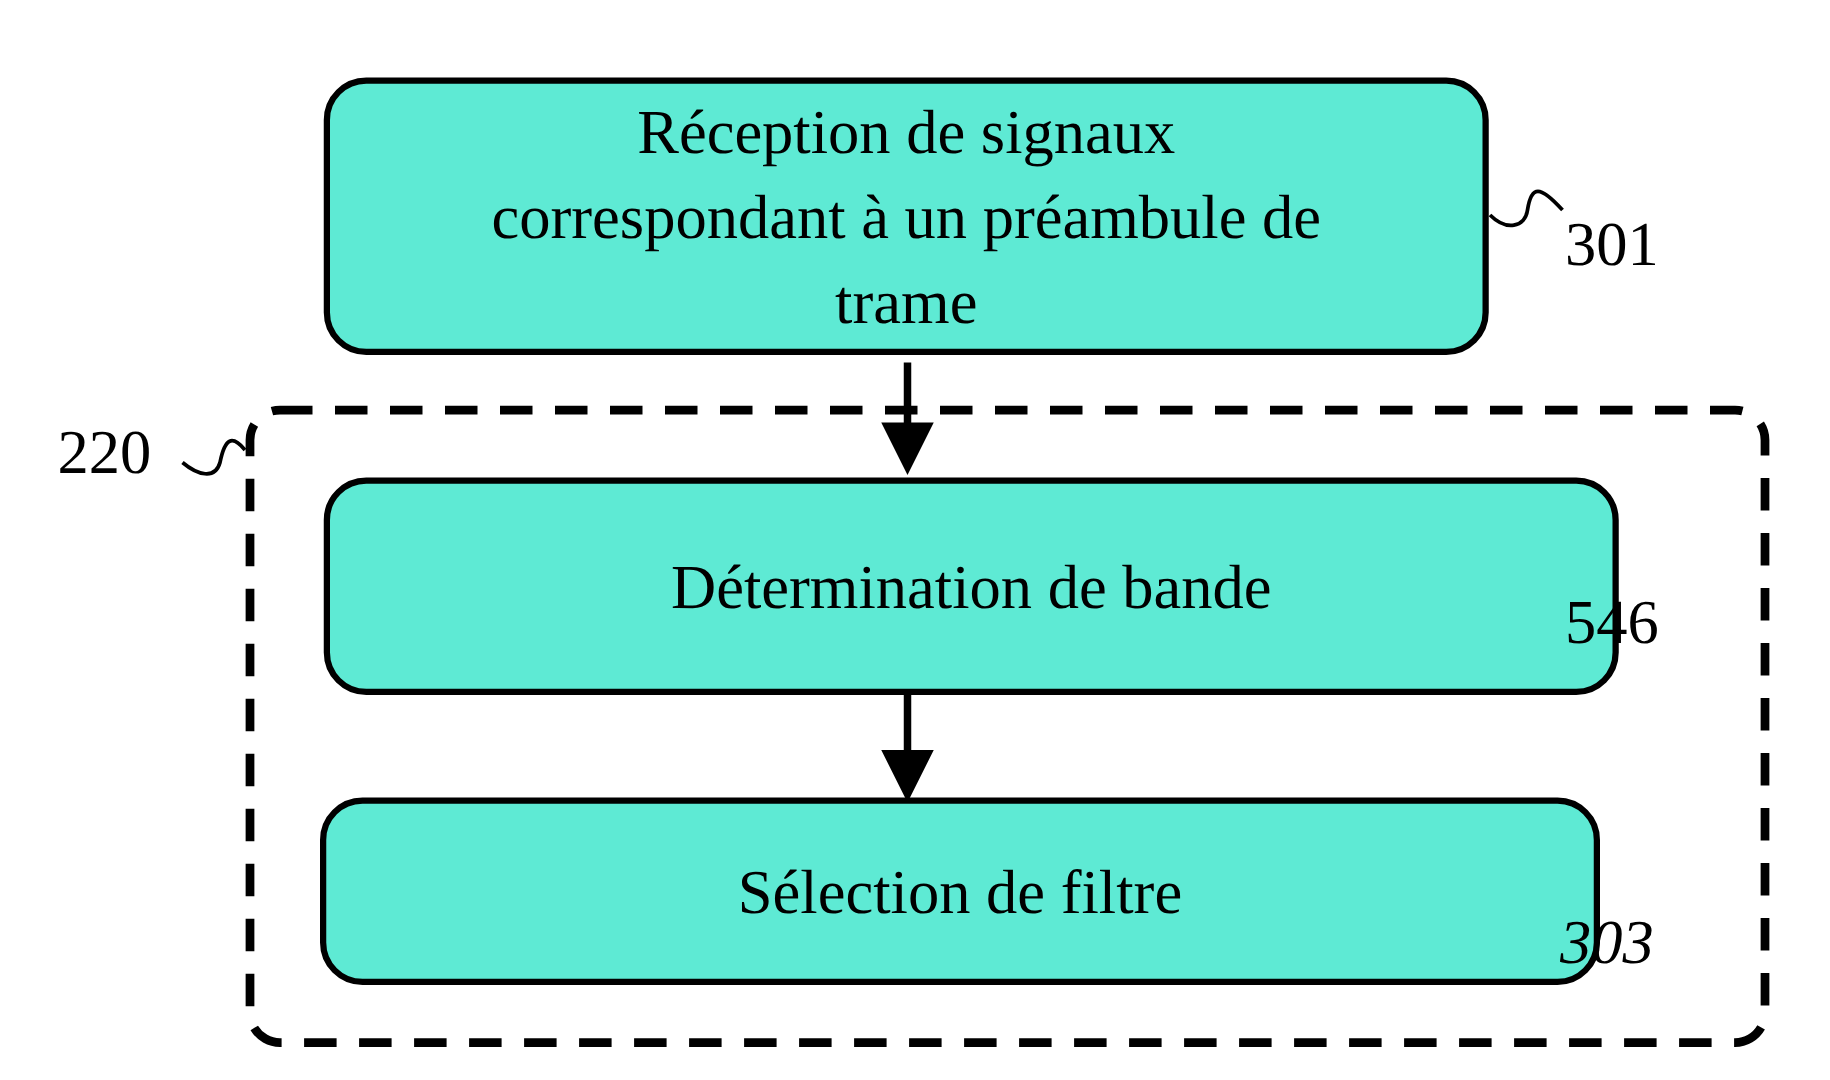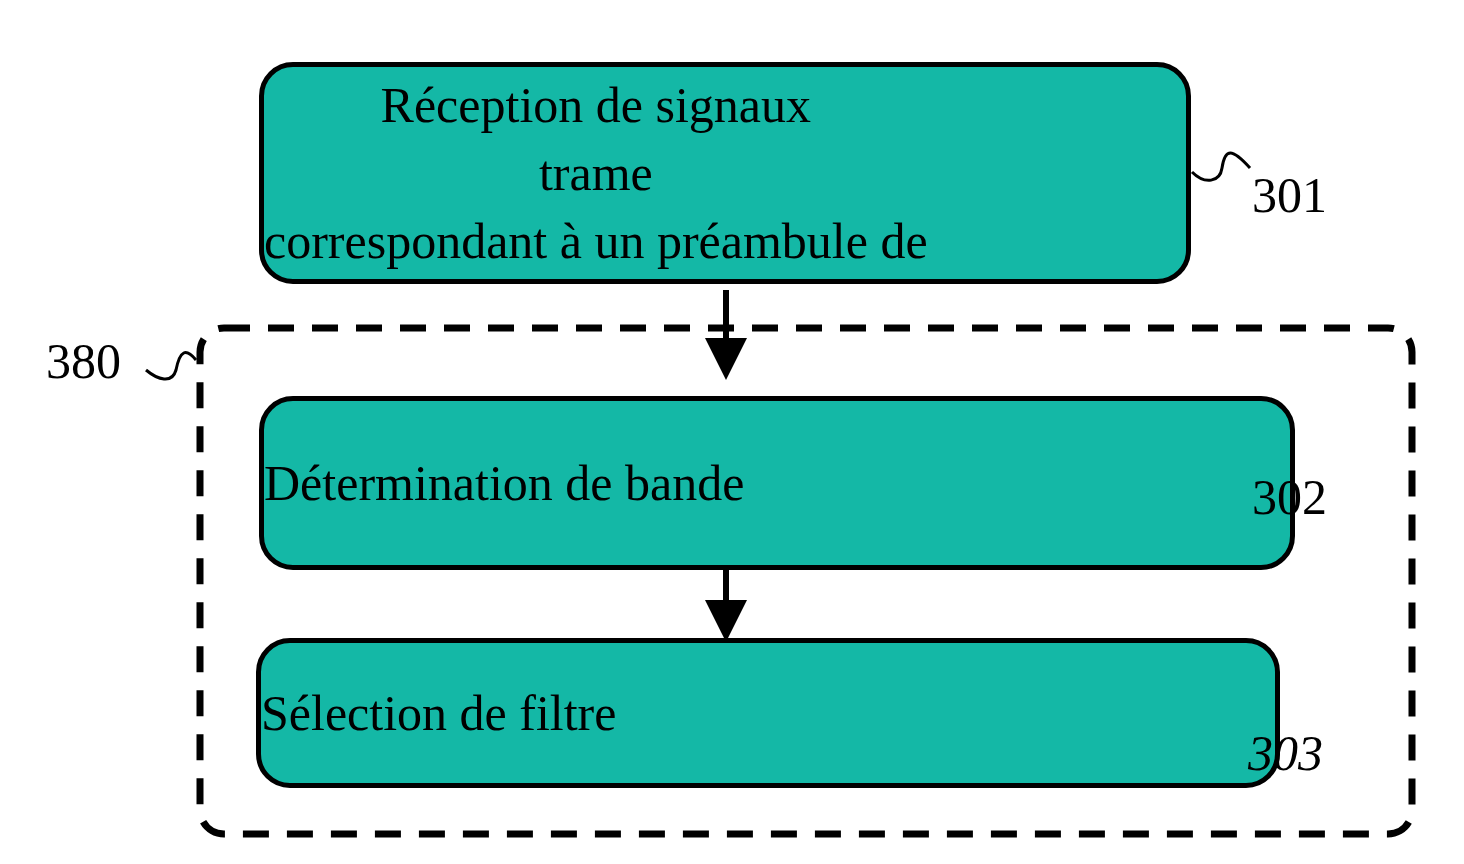--- a/index.html
+++ b/index.html
@@ -1,20 +1,20 @@
 <!DOCTYPE html>
 <html><head>
   <meta charset="utf-8">
   <style>
     html, body { margin: 0; padding: 0; background: #ffffff; }
     body { width: 1464px; height: 864px; position: relative; overflow: hidden;
            font-family: "Liberation Serif", "DejaVu Serif", serif; color: #000; }
     svg.wires { position: absolute; left: 0; top: 0; width: 1464px; height: 864px; }
-    .box { position: absolute; border: 5px solid #000; border-radius: 34px; background: #14b8a6;
-           box-sizing: border-box; display: flex; align-items: center; justify-content: flex-start;
+    .box { position: absolute; border: 5px solid #000; border-radius: 34px; background: #5eead4;
+           box-sizing: border-box; display: flex; align-items: center; justify-content: center;
            text-align: center; font-size: 50px; line-height: 68px; }
     .box span { display: block; }
     .ref { position: absolute; font-size: 50px; line-height: 50px; }
   </style>
 </head>
 <body>
 
 <svg class="wires" viewBox="0 0 1464 864">
 
   <rect x="200" y="328" width="1212" height="506" rx="24" ry="24" fill="none" stroke="#000" stroke-width="7" stroke-dasharray="26 18"></rect>
@@ -31,33 +31,33 @@
 
   <path d="M1192,172 C1205,185 1220,182 1222,168 C1225,148 1232,148 1250,168" fill="none" stroke="#000" stroke-width="3"></path>
   <path d="M1192,470 C1205,485 1220,482 1222,468 C1225,450 1232,450 1250,470" fill="none" stroke="#000" stroke-width="3"></path>
   <path d="M1188,736 C1200,750 1215,748 1218,732 C1222,712 1230,712 1246,735" fill="none" stroke="#000" stroke-width="3"></path>
   <path d="M146,370 C158,380 172,384 176,370 C180,350 186,348 196,360" fill="none" stroke="#000" stroke-width="3"></path>
 </svg>
 
 <div class="box" style="left:259px; top:62px; width:932px; height:222px;">
   <div>
     <span>Réception de signaux</span>
+    <span>correspondant à un préambule de</span>
     <span>trame</span>
-    <span>correspondant à un préambule de</span>
   </div>
 </div>
 <div class="ref" style="left:1252px; top:170px;">301</div>
 
-<div class="ref" style="left:46px; top:336px;">380</div>
+<div class="ref" style="left:46px; top:336px;">220</div>
 
-<div class="box" style="left:259px; top:382px; width:1036px; height:174px;margin-top:14px;">
+<div class="box" style="left:259px; top:382px; width:1036px; height:174px;">
   <div>
     <span>Détermination de bande</span>
   </div>
 </div>
-<div class="ref" style="left:1252px; top:472px;">302</div>
+<div class="ref" style="left:1252px; top:472px;">546</div>
 
 <div class="box" style="left:256px; top:638px; width:1024px; height:150px;">
   <div>
     <span>Sélection de filtre</span>
   </div>
 </div>
 <div class="ref" style="left:1248px; top:728px;font-style:italic;">303</div>
 
 </body></html>

